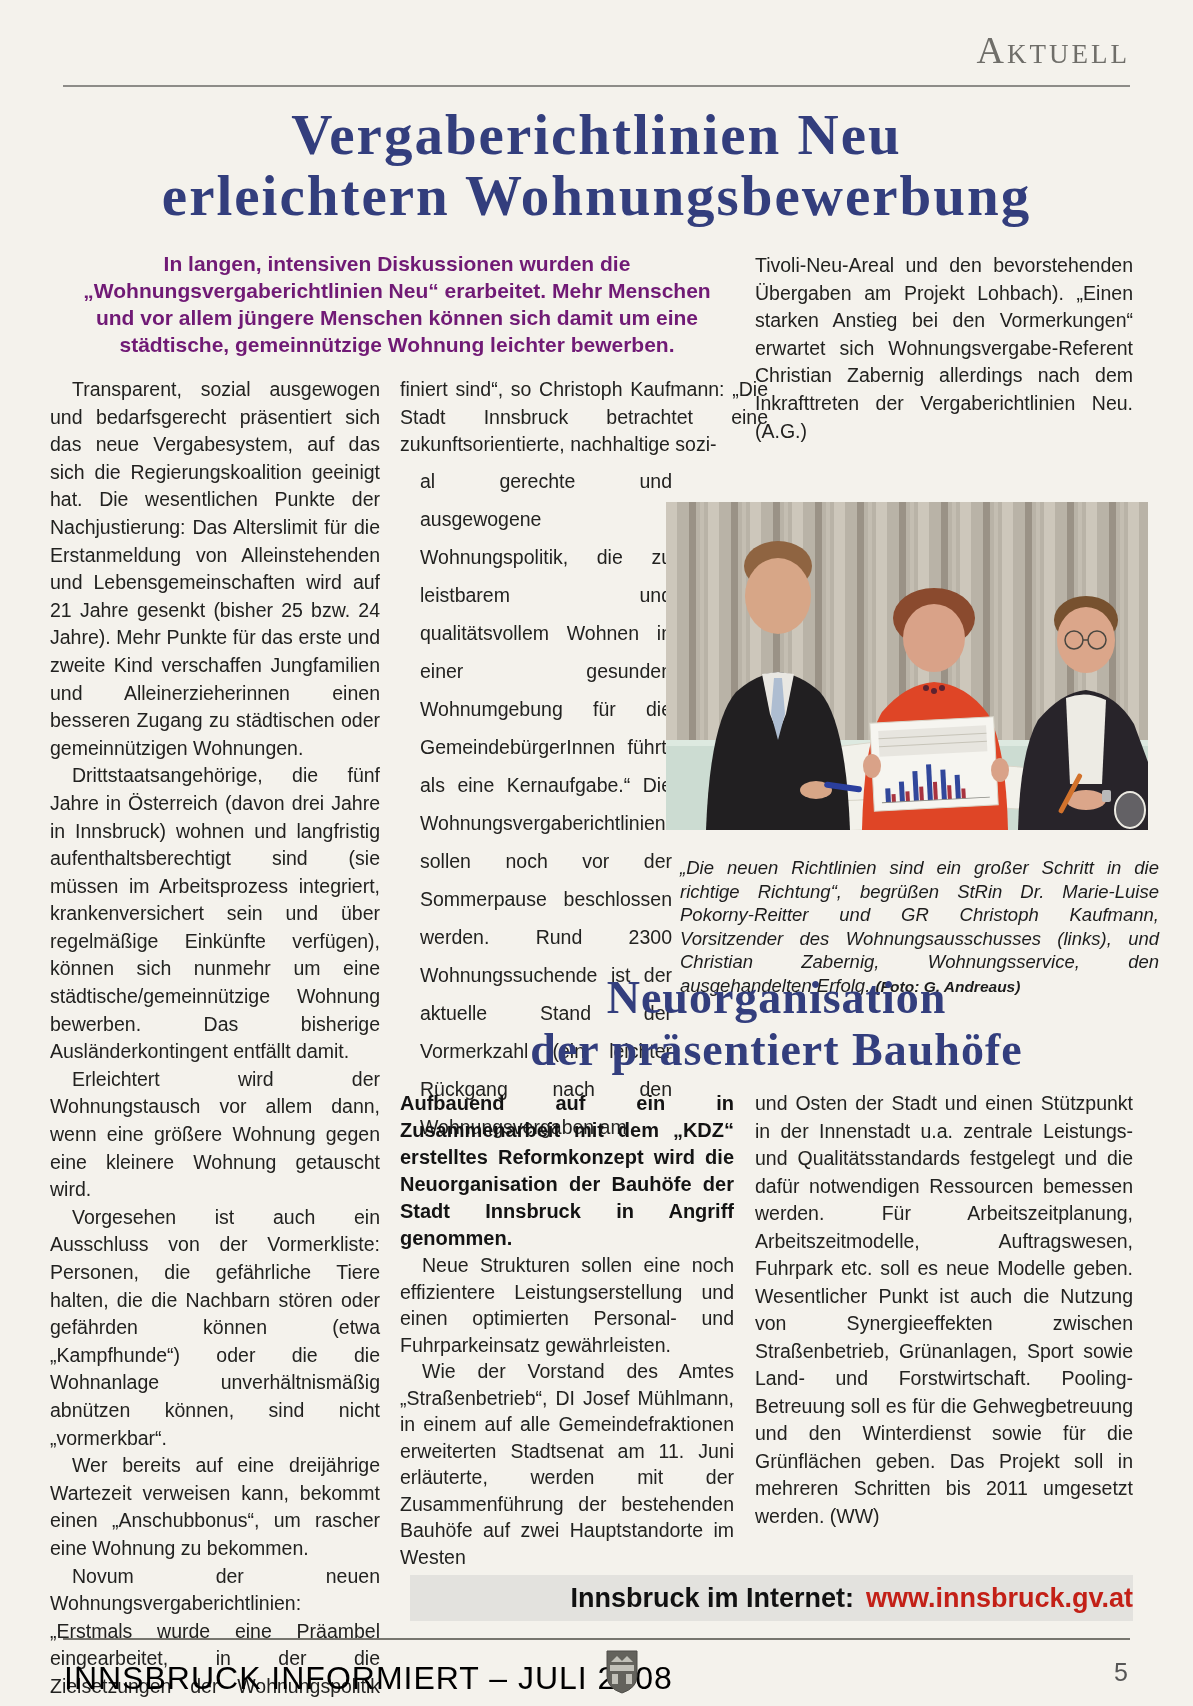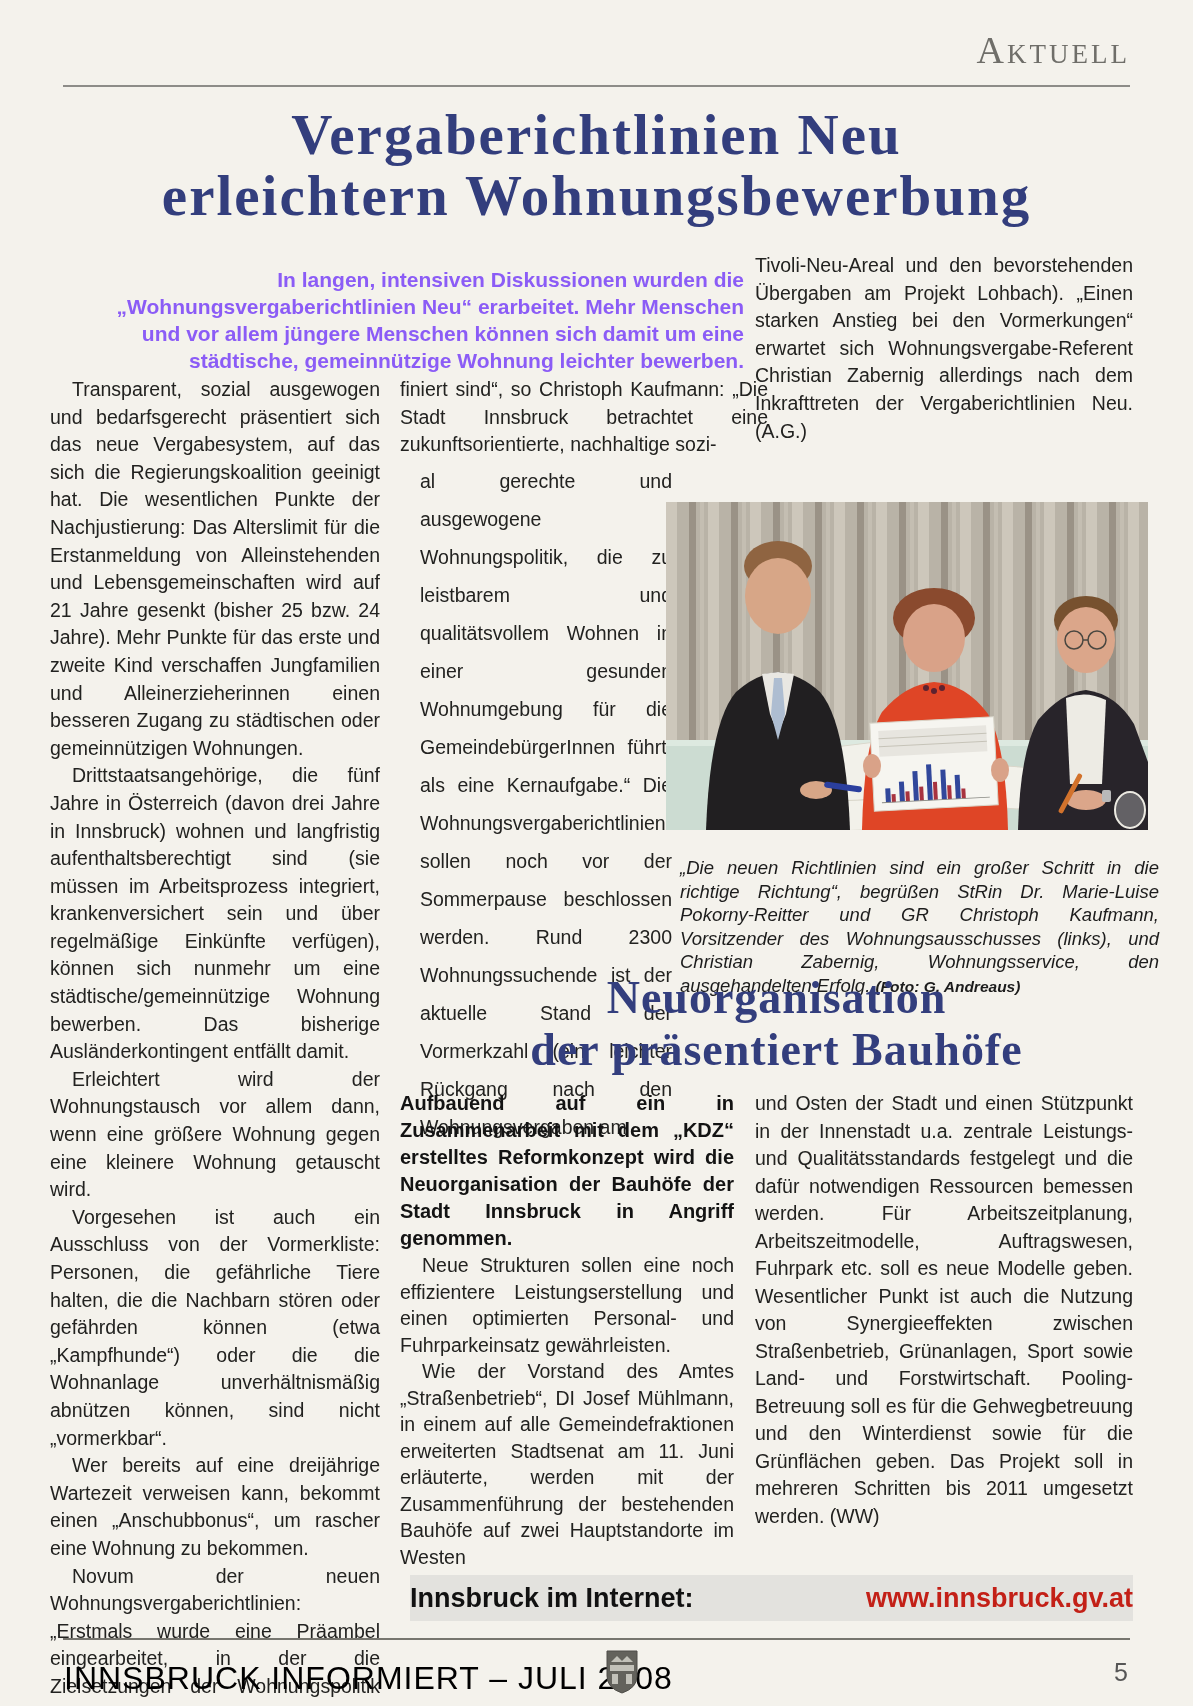--- a/index.html
+++ b/index.html
@@ -19,22 +19,22 @@
   .rule-bottom{top:1638px;background:#77766f;}
   
   .title1{
     position:absolute;top:104px;left:60px;width:1073px;margin:0;
     font-family:"Liberation Serif","DejaVu Serif",serif;font-weight:700;
     font-size:57px;line-height:61px;letter-spacing:2px;text-align:center;color:#333e7d;
   }
   .title1 span{display:block;}
   
   .intro1{
-    position:absolute;top:250px;left:66px;width:662px;margin:16px;
-    font-weight:700;font-size:21px;line-height:27px;text-align:right;color:#8b5cf6;
+    position:absolute;top:250px;left:66px;width:662px;margin:0;
+    font-weight:700;font-size:21px;line-height:27px;text-align:center;color:#701a75;
   }
   
   .col{position:absolute;text-align:justify;font-size:19.5px;line-height:27.6px;color:#222220;}
   .col p{margin:0;text-indent:22px;}
   .col p.noind{text-indent:0;}
   .colL{top:376px;left:50px;width:330px;}
   .colM1a{top:376px;left:400px;width:368px;}
   .colM1b{top:462px;left:420px;width:252px;line-height:38px;}
   .colR1{top:252px;left:755px;width:378px;}
   
@@ -52,21 +52,21 @@
     font-size:46px;line-height:52px;letter-spacing:1px;text-align:center;color:#333e7d;
   }
   .title2 span{display:block;}
   
   .colM2{top:1090px;left:400px;width:334px;height:478px;overflow:hidden;font-size:19.5px;line-height:26.5px;}
   .colM2 .lead2{font-weight:700;font-size:20px;line-height:27px;color:#131313;}
   .colR2{top:1090px;left:755px;width:378px;font-size:19.5px;line-height:27.5px;}
   
   .banner{
     position:absolute;top:1575px;left:410px;width:723px;height:46px;
-    background:#e3e2de;display:flex;align-items:center;justify-content:space-between;
+    background:#e3e2de;display:flex;align-items:center;justify-content:flex-end;
     font-weight:700;font-size:27px;
   }
   .banner .b-label{color:#111;}
   .banner .b-url{color:#c32017;margin-left:12px;}
   
   .footer-left{position:absolute;top:1660px;left:64px;font-size:32px;letter-spacing:1px;color:#000000;}
   .page-num{position:absolute;top:1658px;right:65px;font-size:25px;color:#565656;}
   .coa{position:absolute;top:1650px;left:606px;width:32px;height:44px;}
 </style>
 </head>

